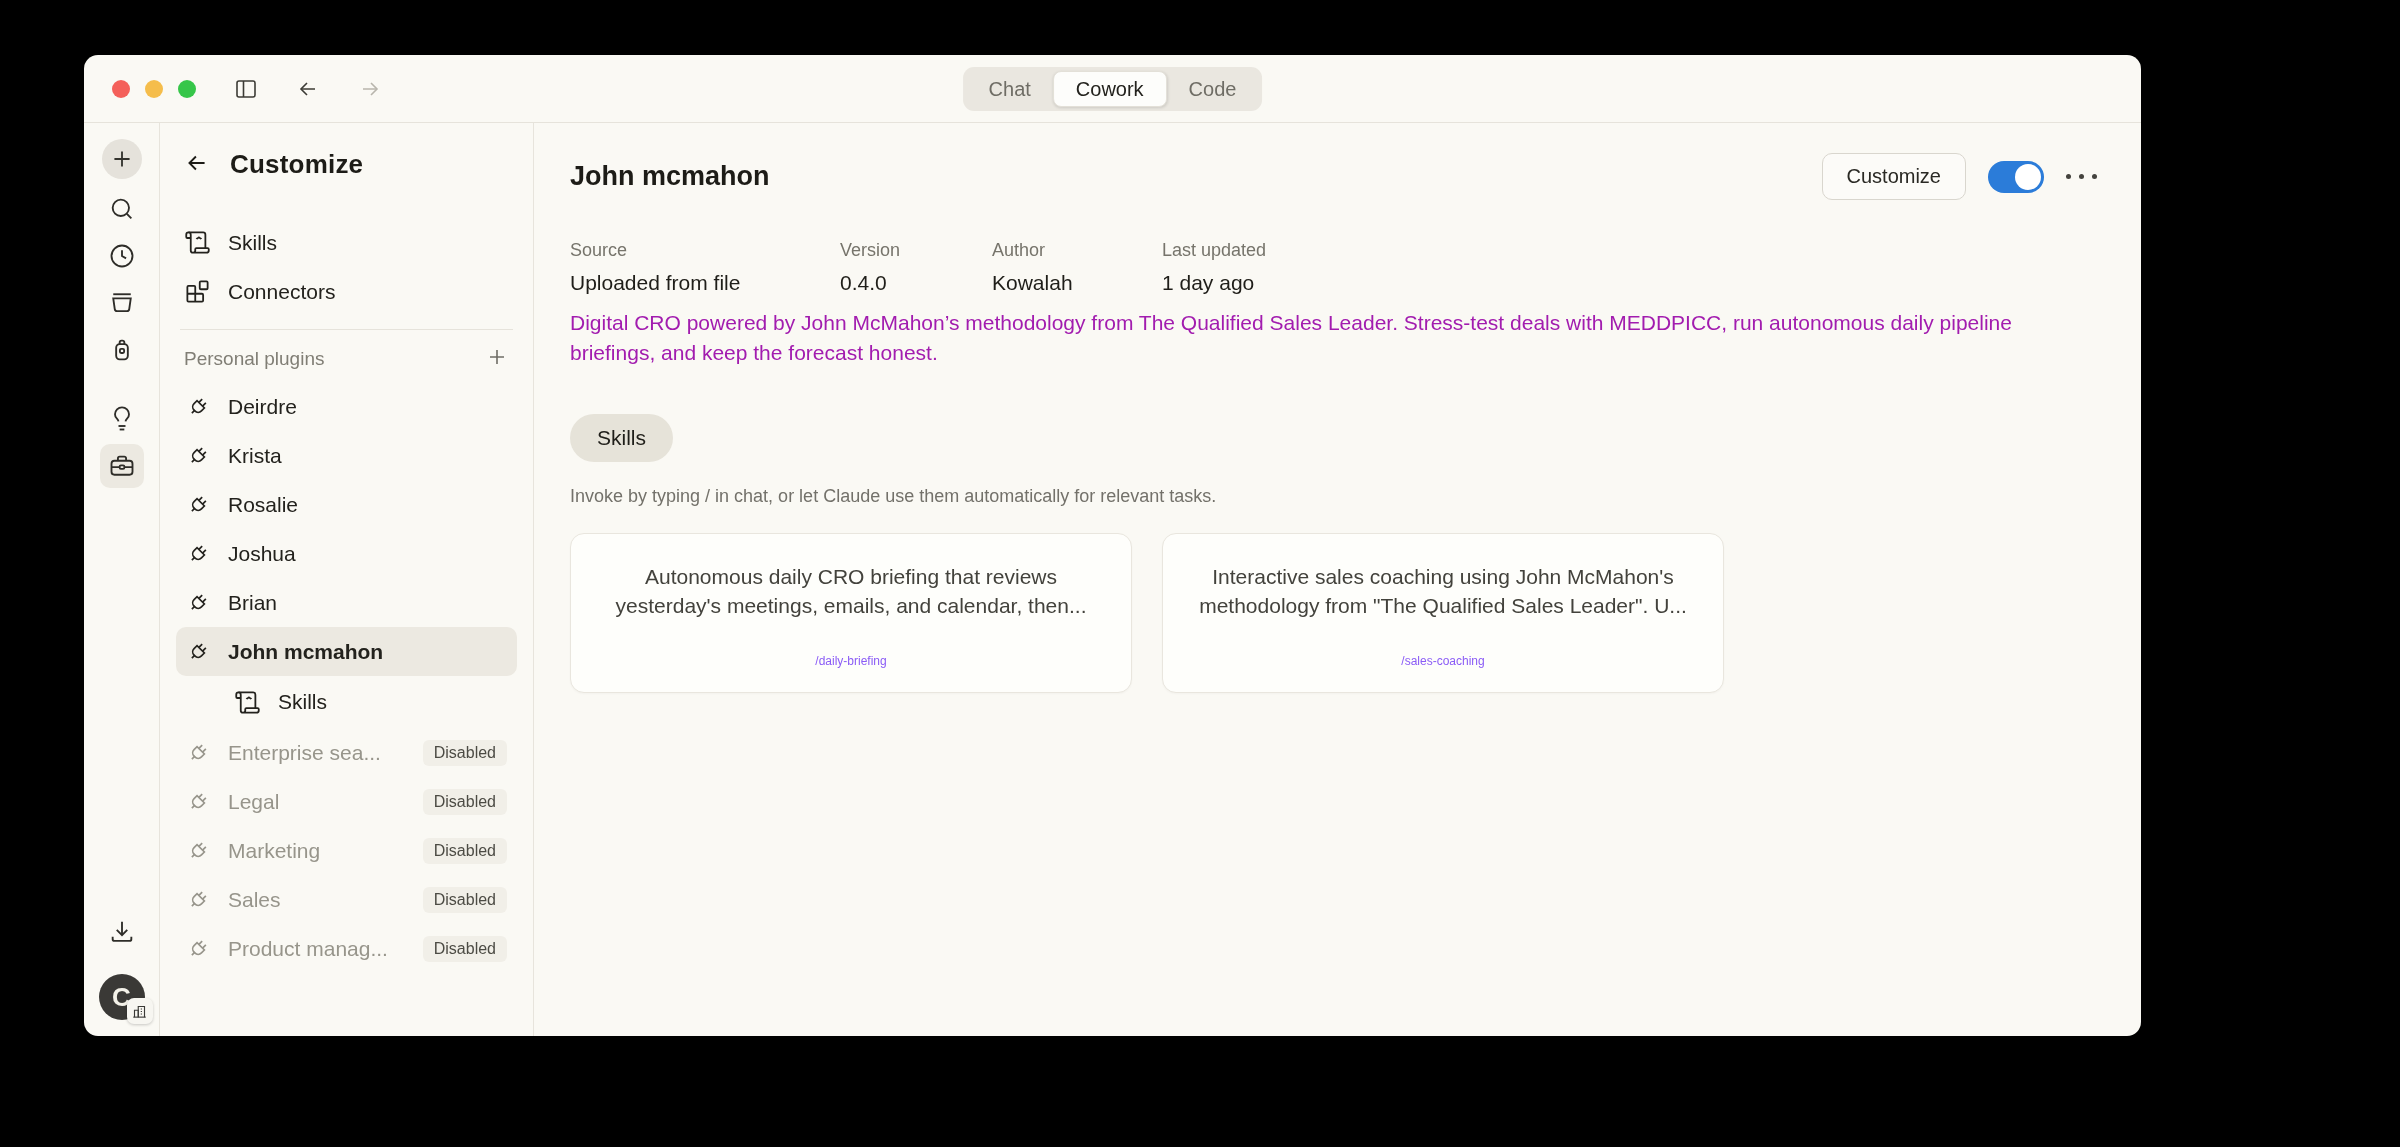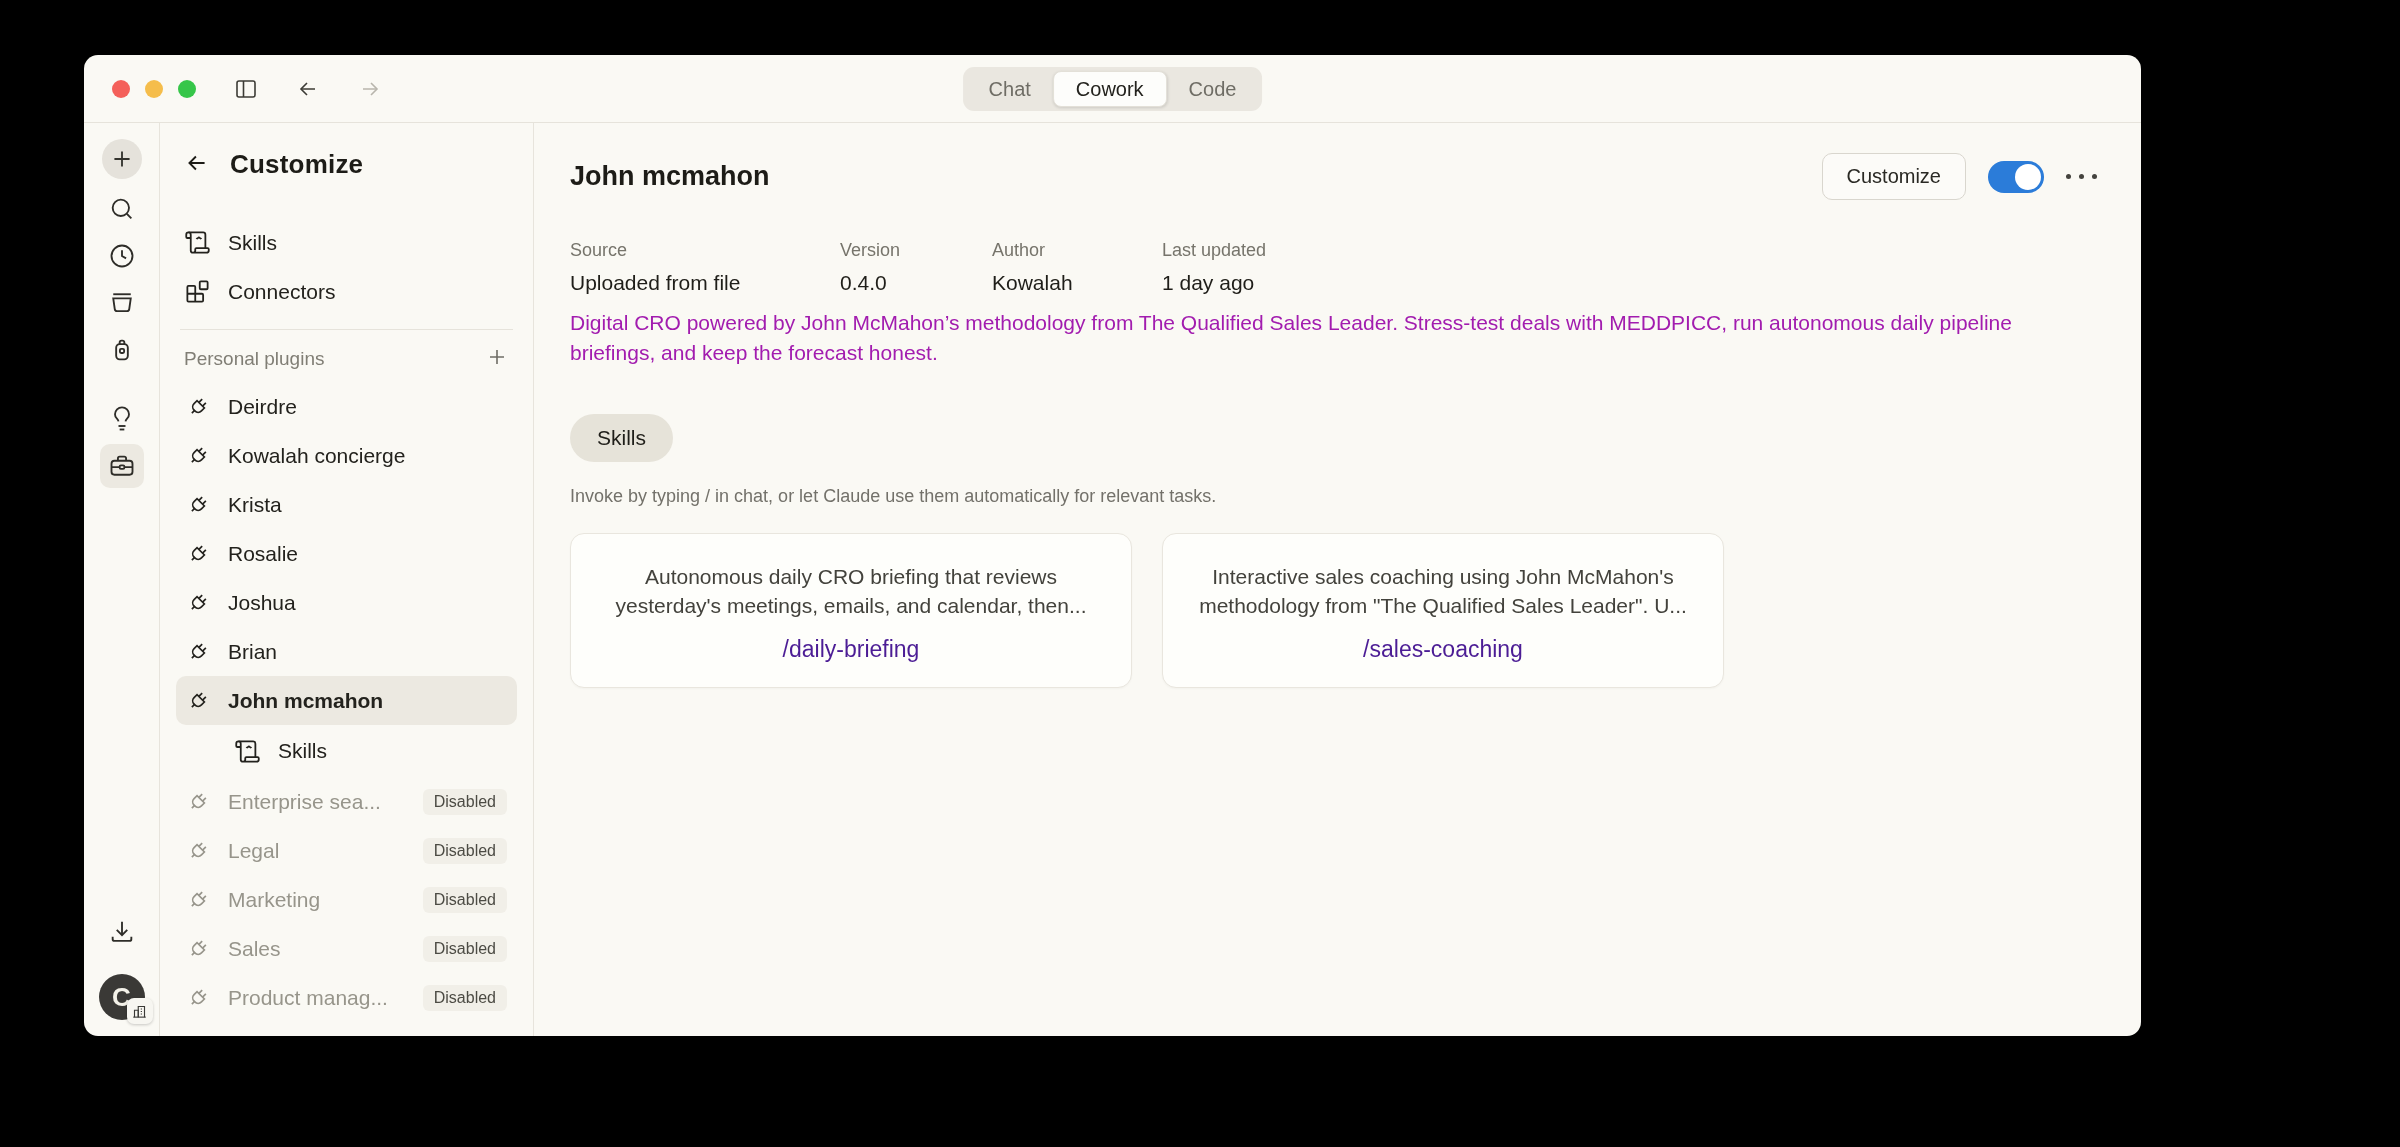--- a/index.html
+++ b/index.html
@@ -66,21 +66,21 @@
   .meta-col .m-label { font-size:18px; color:#76746b; }
   .meta-col .m-value { font-size:21px; color:#1f1e19; margin-top:10px; }
   .meta-col.c1{ width:270px; } .meta-col.c2{ width:152px; } .meta-col.c3{ width:170px; }
   .desc-label { margin-top:42px; font-size:18px; color:#76746b; }
   .desc-text { margin-top:13px; font-size:21px; line-height:1.43; color:#a21caf; max-width:1740px; }
   .skills-pill { display:inline-block; margin-top:46px; background:#e6e3d9; border-radius:999px; padding:12px 27px; font-size:21px; color:#1f1e19; }
   .invoke-hint { margin-top:24px; font-size:18px; color:#73716a; }
   .cards { display:flex; gap:30px; margin-top:26px;text-align:center; }
   .card { width:562px; background:#fefefb; border:1px solid #e9e6de; border-radius:14px; padding:28px 30px 24px; box-shadow:0 1px 2px rgba(0,0,0,.03); }
   .card-desc { font-size:21px; line-height:1.4; color:#43423c; height:60px; overflow:hidden; }
-  .card-cmd { margin-top:14px; font-size:23px; color:#4c1d95; }
+  .card-cmd { margin-top:32px; font-size:12px; color:#8b5cf6; }
   svg { flex:0 0 auto; }
 </style>
 </head>
 <body>
 
 <div class="window">
 
   <div class="titlebar">
     <div class="traffic">
       <span class="light red"></span>
@@ -227,31 +227,20 @@
       <div class="plug-row">
         <svg width="25" height="25" viewBox="0 0 24 24" fill="none" stroke="currentColor" stroke-width="1.6">
             <g transform="rotate(45 12 12)">
               <path d="M12 21v-4"></path>
               <path d="M9.5 9V4.5"></path>
               <path d="M14.5 9V4.5"></path>
               <path d="M17 9v4a4.5 4.5 0 0 1-4.5 4.5h-1A4.5 4.5 0 0 1 7 13V9Z"></path>
             </g>
           </svg>
         <span class="lbl">Deirdre</span>
-      </div>
-      <div class="plug-row">
-        <svg width="25" height="25" viewBox="0 0 24 24" fill="none" stroke="currentColor" stroke-width="1.6">
-            <g transform="rotate(45 12 12)">
-              <path d="M12 21v-4"></path>
-              <path d="M9.5 9V4.5"></path>
-              <path d="M14.5 9V4.5"></path>
-              <path d="M17 9v4a4.5 4.5 0 0 1-4.5 4.5h-1A4.5 4.5 0 0 1 7 13V9Z"></path>
-            </g>
-          </svg>
-        <span class="lbl">Kowalah concierge</span>
       </div>
       <div class="plug-row">
         <svg width="25" height="25" viewBox="0 0 24 24" fill="none" stroke="currentColor" stroke-width="1.6">
             <g transform="rotate(45 12 12)">
               <path d="M12 21v-4"></path>
               <path d="M9.5 9V4.5"></path>
               <path d="M14.5 9V4.5"></path>
               <path d="M17 9v4a4.5 4.5 0 0 1-4.5 4.5h-1A4.5 4.5 0 0 1 7 13V9Z"></path>
             </g>
           </svg>

